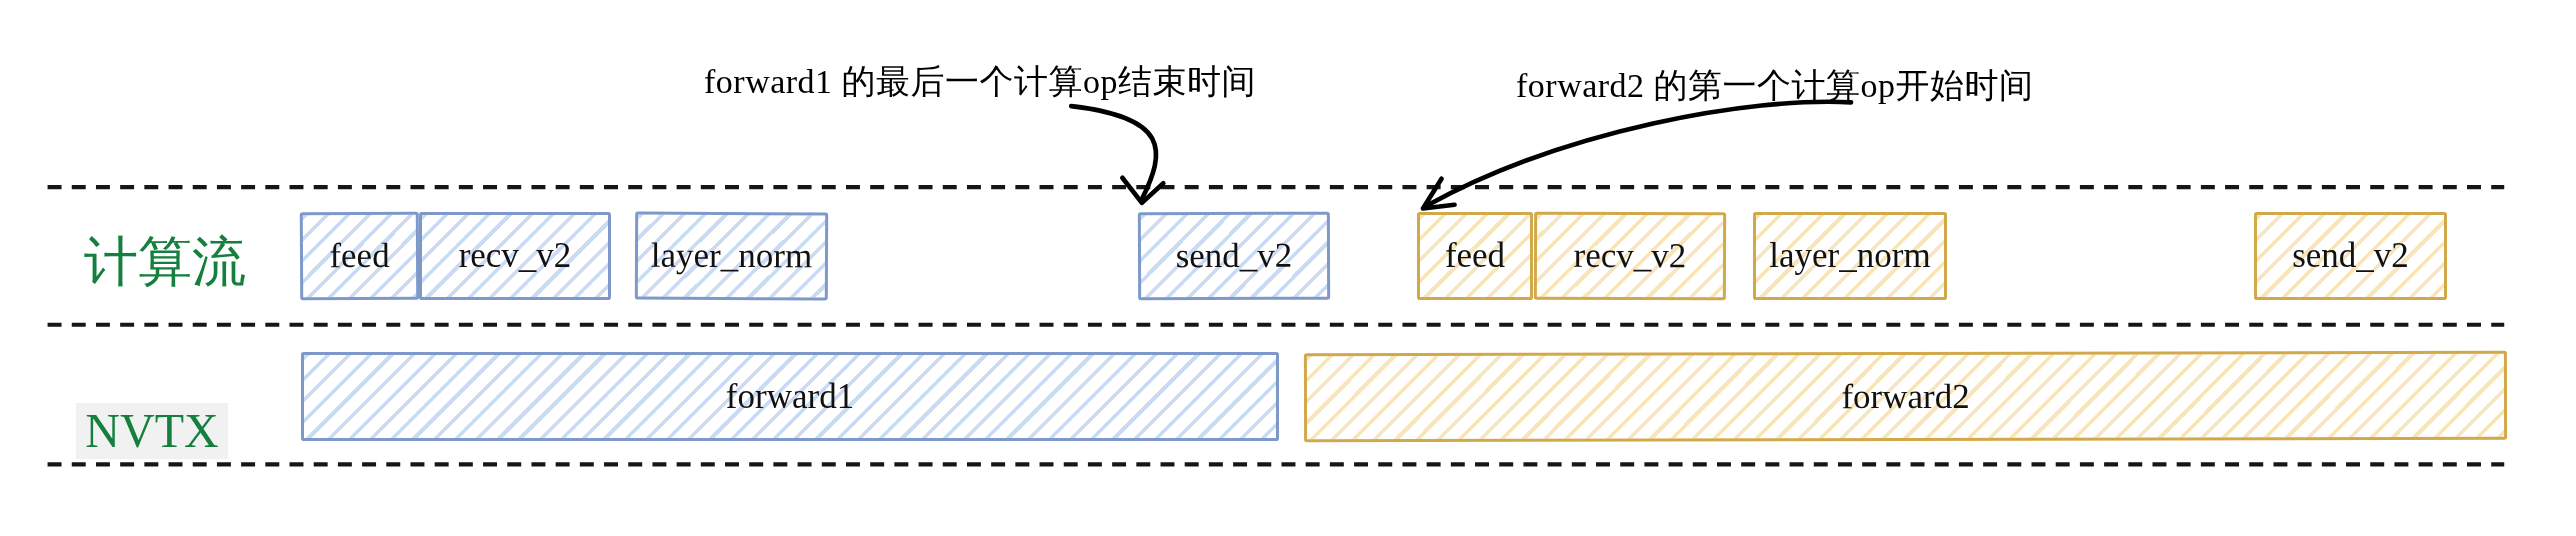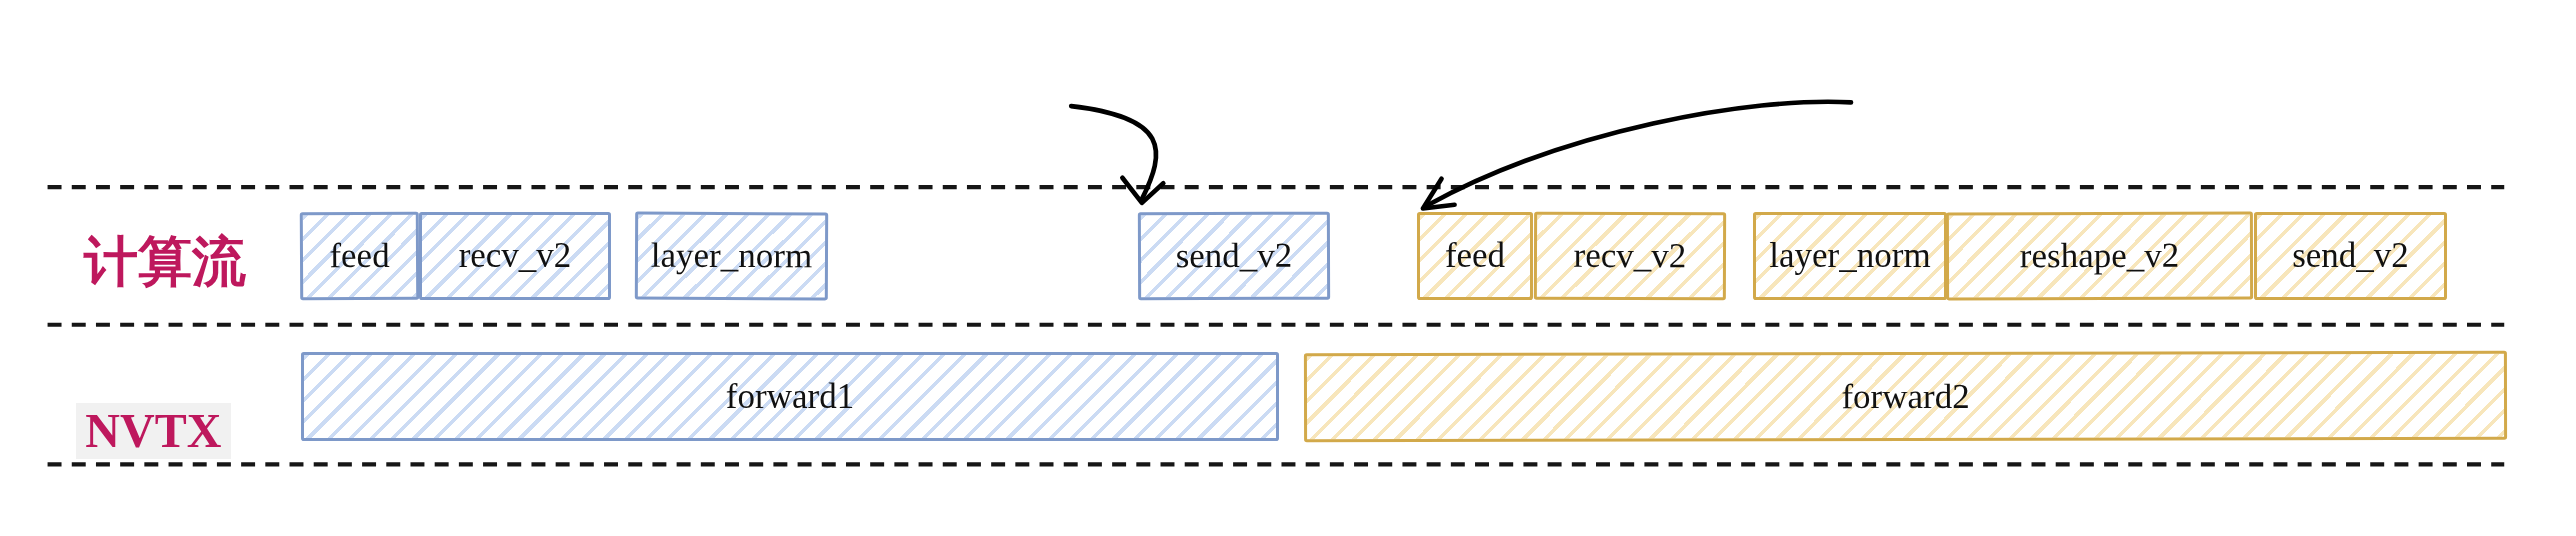--- a/index.html
+++ b/index.html
@@ -8,21 +8,21 @@
     font-family:"Liberation Serif", serif;color:#111;
   }
   
   .ann{
     position:absolute;white-space:nowrap;font-size:34px;line-height:41px;color:#000;
     letter-spacing:0.5px;
   }
   #ann1{left:704px;top:61px;}
   #ann2{left:1516px;top:65px;}
   
-  .row-label{position:absolute;font-weight:700;color:#be185d;text-align:center;}
+  .row-label{position:absolute;font-weight:400;color:#15803d;text-align:center;}
   #label-compute{left:84px;top:231px;font-size:54px;line-height:60px;font-family:"Liberation Sans",sans-serif;}
   #label-nvtx{left:76px;top:373px;font-size:48px;line-height:56px;background:#f1f1f1;padding:0 9.3px;margin-top:30px;}
   
   .op{
     position:absolute;top:212px;height:88px;box-sizing:border-box;
     display:flex;align-items:center;justify-content:center;
     font-size:35px;border-radius:2.8px;text-align:center;
   }
   .blue{
     border:3.7px solid #7e99c9;
@@ -65,20 +65,22 @@
       <path d="M 50 499 H 2690"></path>
     </g>
     <g stroke="#000000" stroke-width="5" fill="none" stroke-linecap="round" stroke-linejoin="round">
       <path d="M 1150 114 C 1255 126 1252 162 1226 214"></path>
       <path d="M 1205 191 L 1226 218 L 1249 197"></path>
       <path d="M 1988 110 C 1880 104 1680 140 1534 220"></path>
       <path d="M 1562 220 L 1528 224 L 1548 192"></path>
     </g>
   </svg>
 
+  <div class="ann" id="ann1">forward1 的最后一个计算op结束时间</div>
+  <div class="ann" id="ann2">forward2 的第一个计算op开始时间</div>
 
   <div class="row-label" id="label-compute">计算流</div>
   <div class="row-label" id="label-nvtx">NVTX</div>
 
   <div class="op blue" id="b-feed">
     <span>feed</span>
   </div>
   <div class="op blue" id="b-recv">
     <span>recv_v2</span>
   </div>
@@ -91,23 +93,20 @@
 
   <div class="op yellow" id="y-feed">
     <span>feed</span>
   </div>
   <div class="op yellow" id="y-recv">
     <span>recv_v2</span>
   </div>
   <div class="op yellow" id="y-ln">
     <span>layer_norm</span>
   </div>
-  <div class="op yellow" id="y-rs">
-    <span>reshape_v2</span>
-  </div>
   <div class="op yellow" id="y-send">
     <span>send_v2</span>
   </div>
 
   <div class="nvtx-box blue" id="n-f1">
     <span>forward1</span>
   </div>
   <div class="nvtx-box yellow" id="n-f2">
     <span>forward2</span>
   </div>

